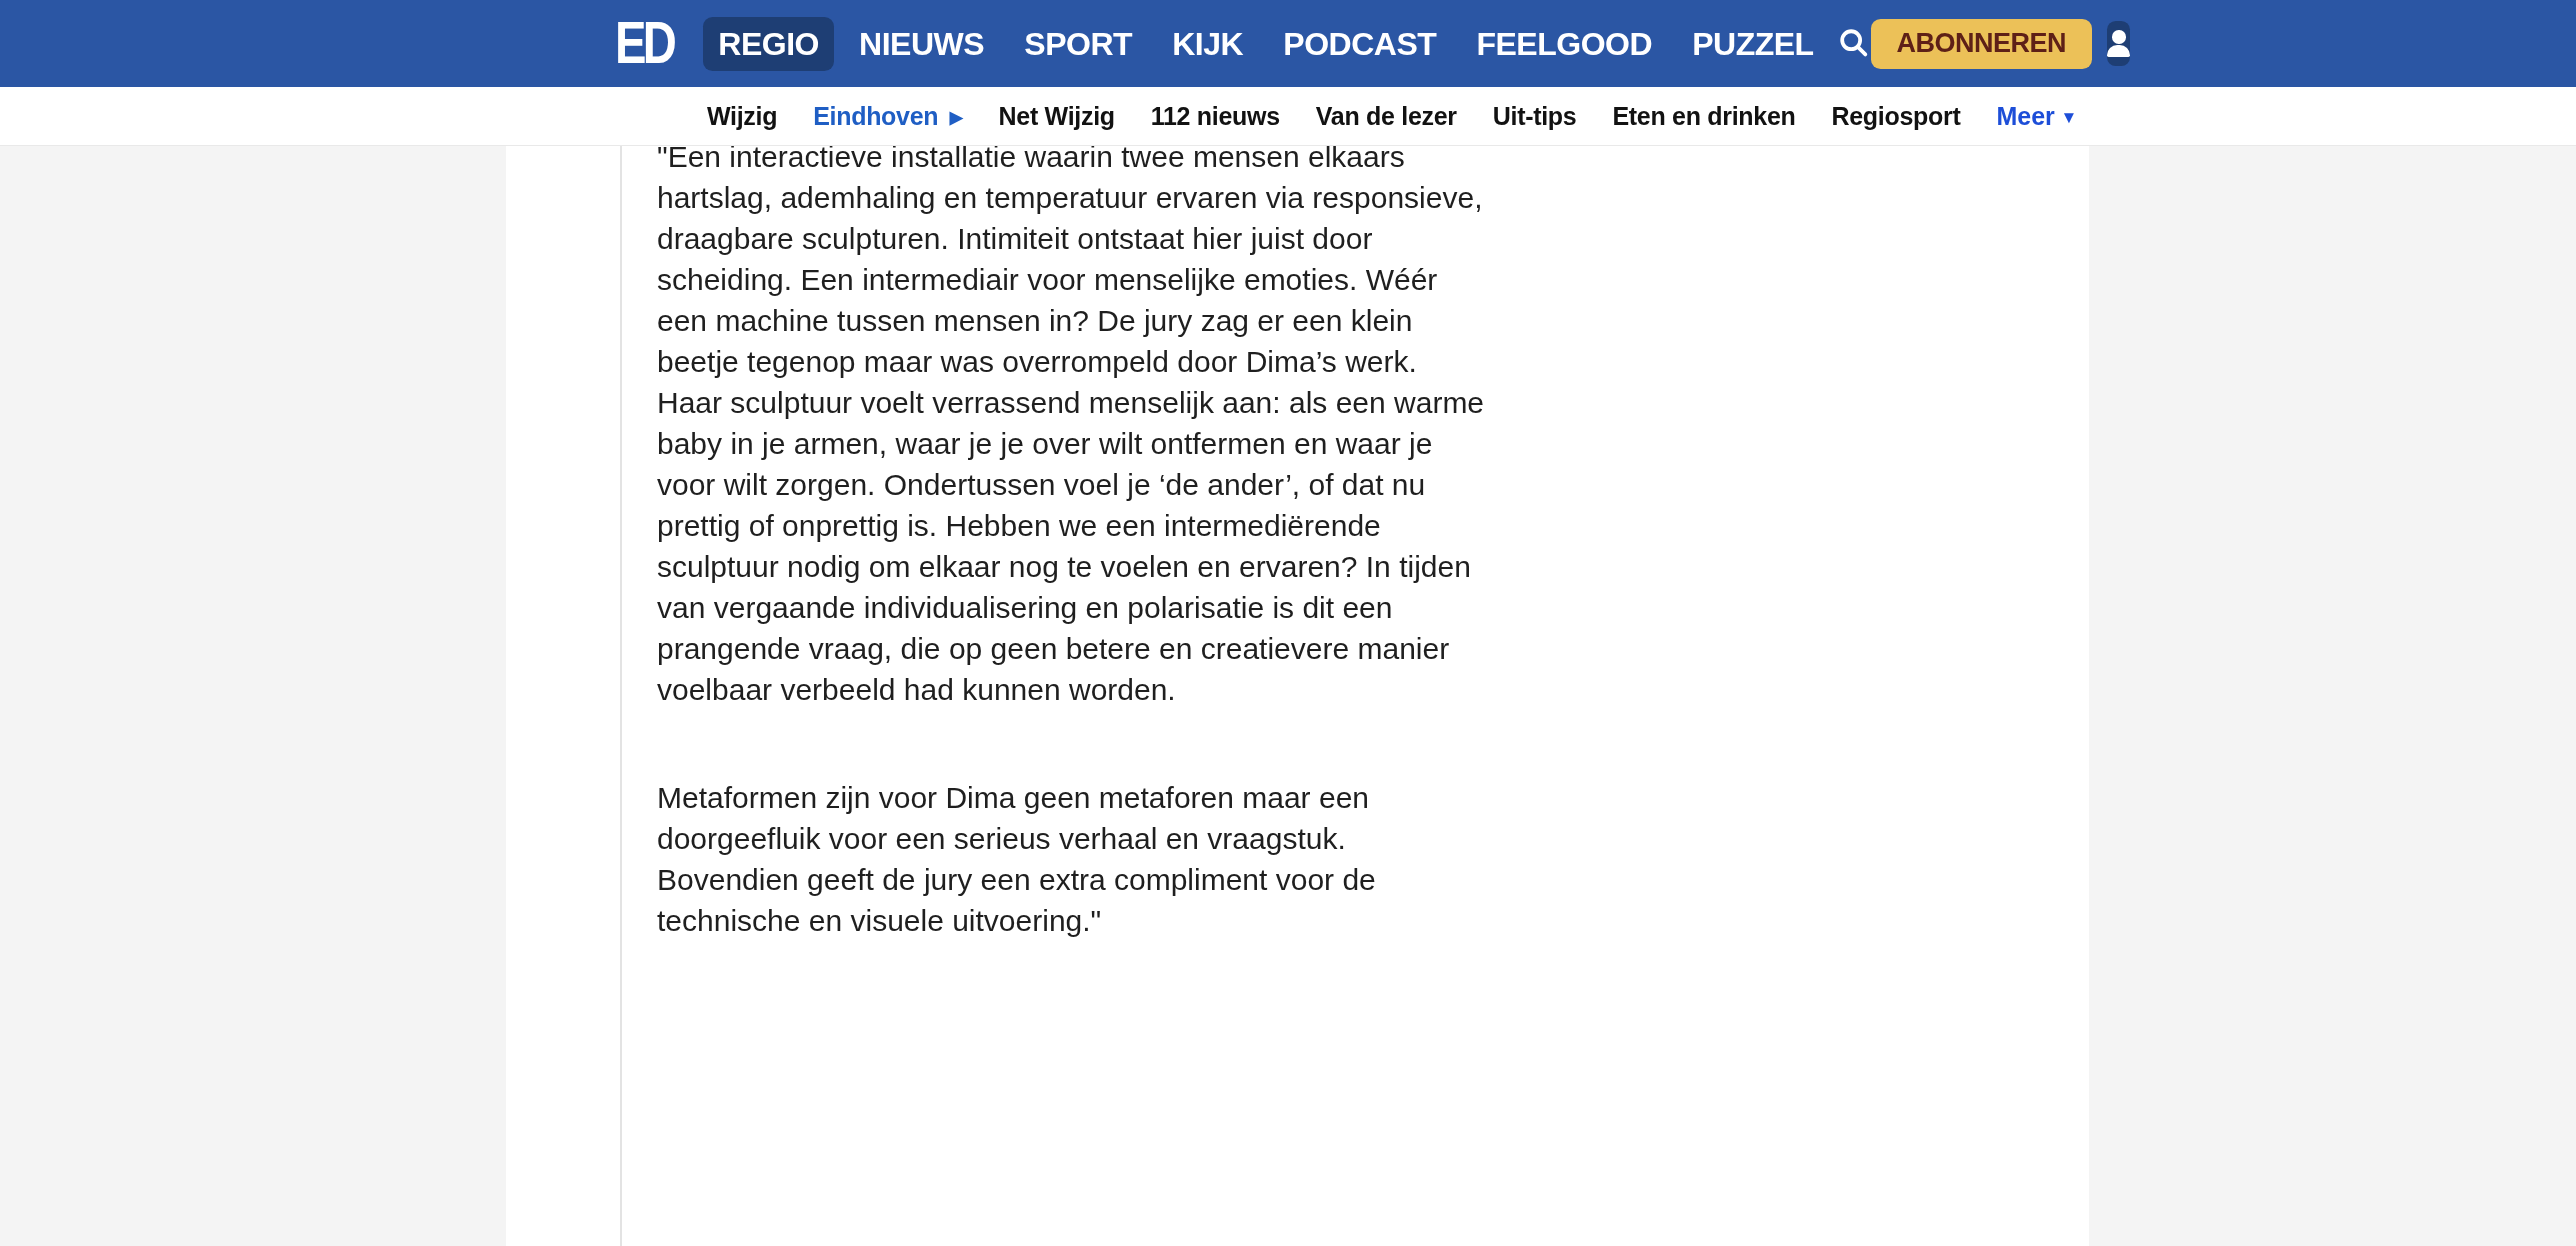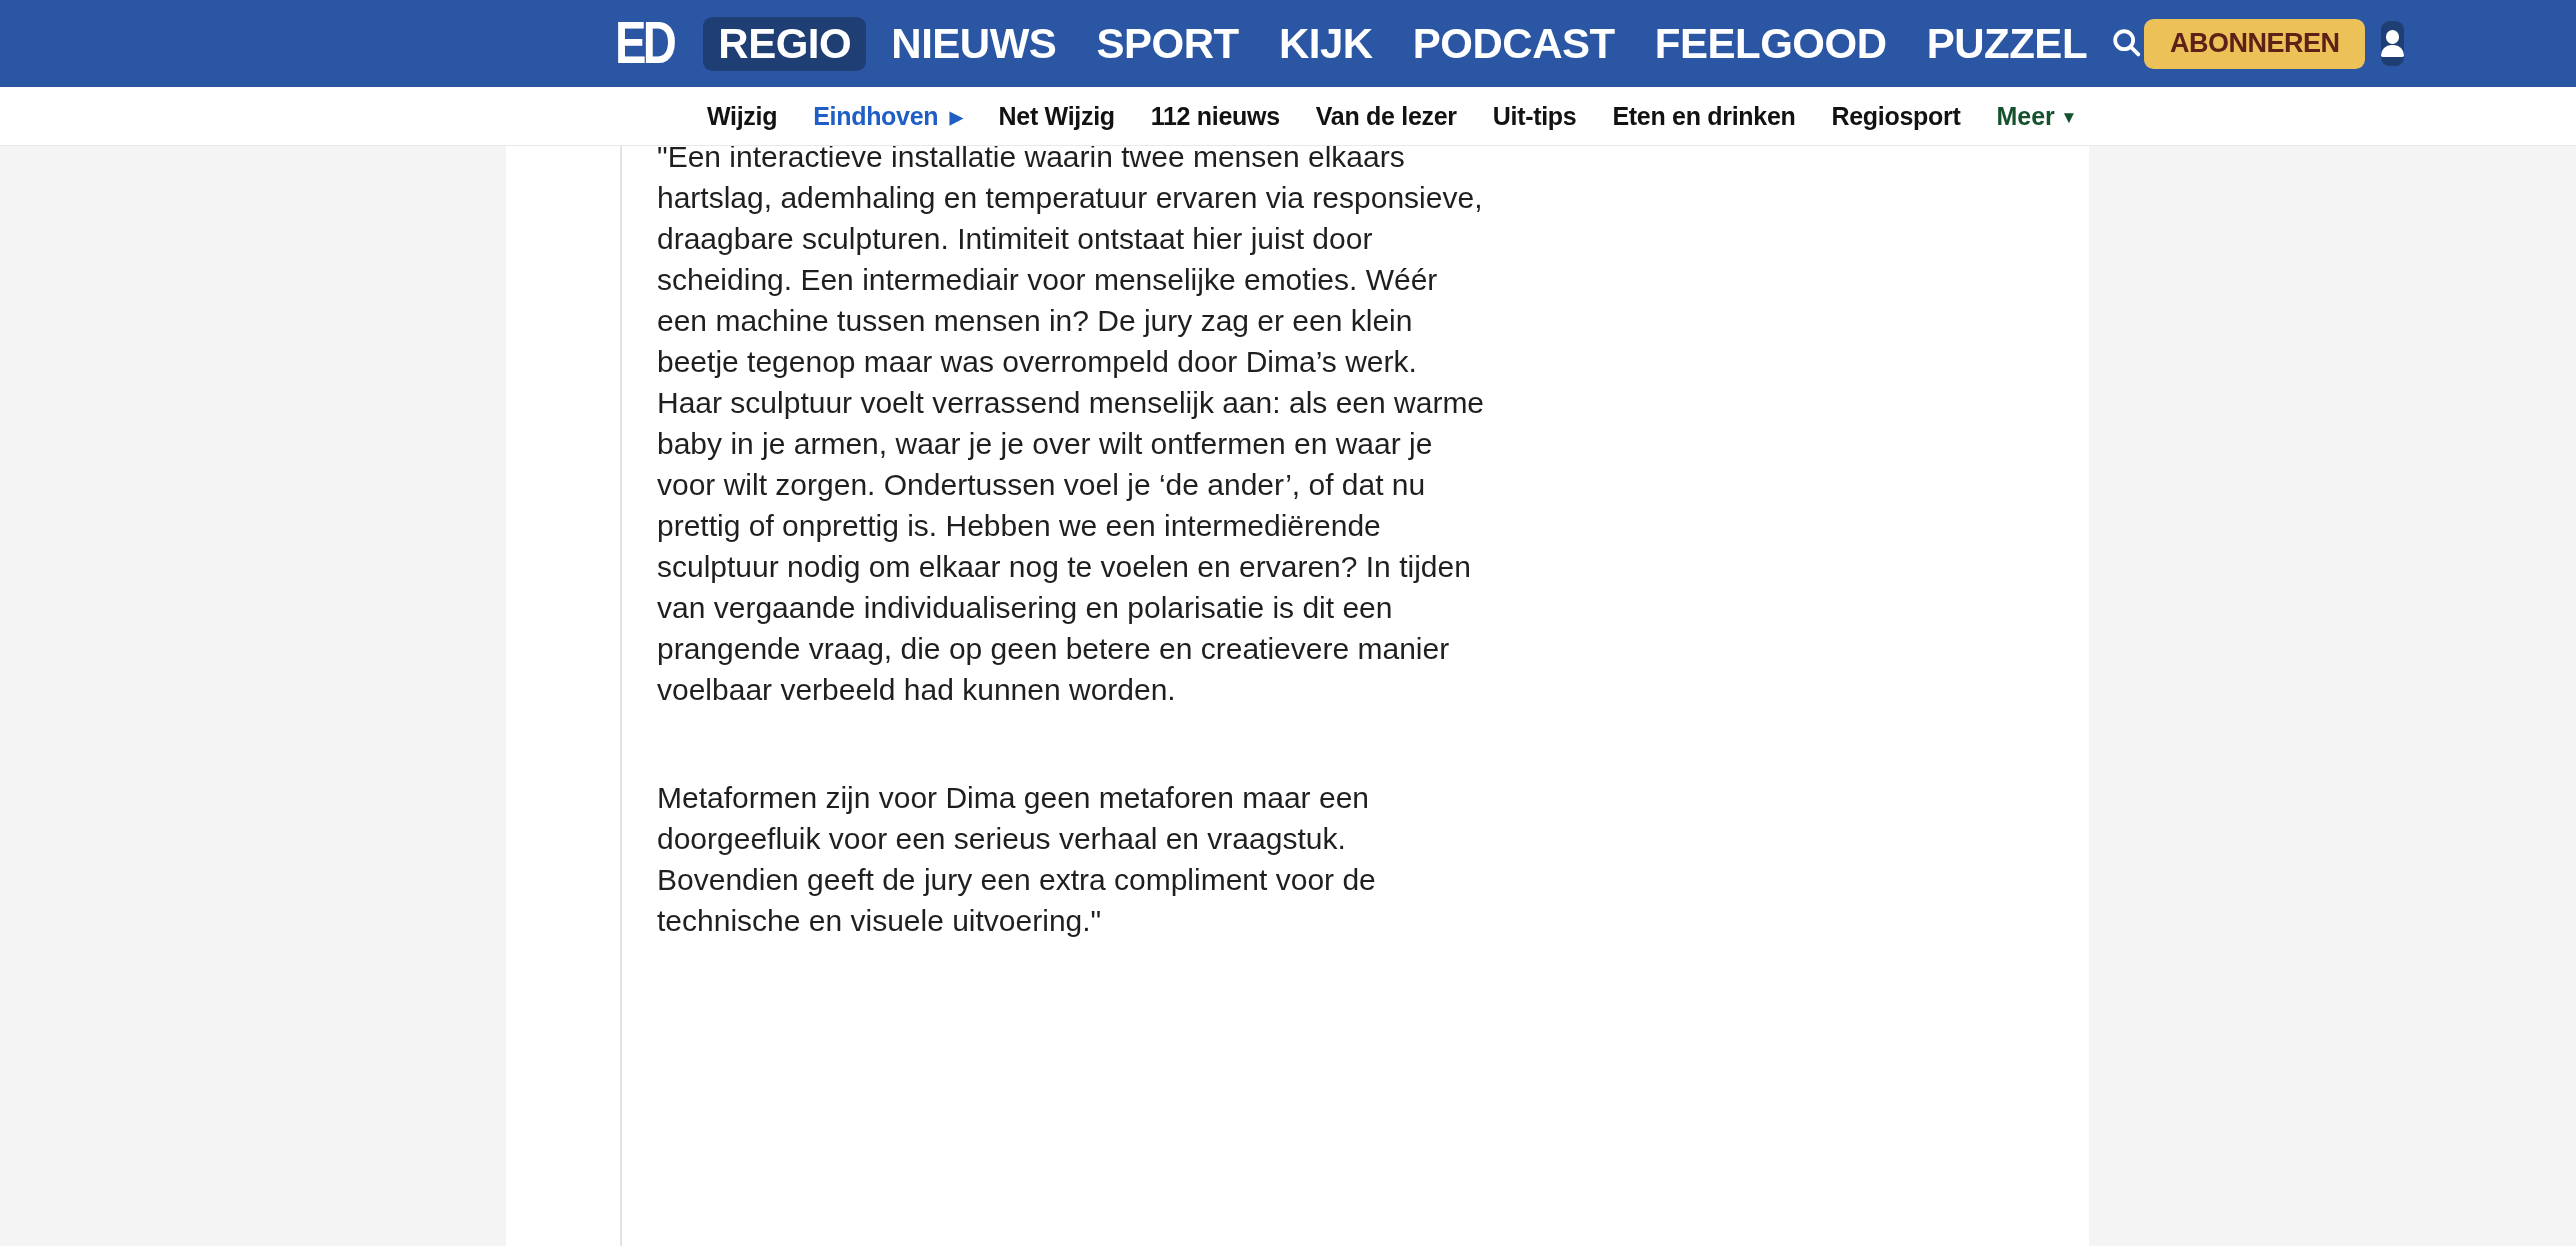--- a/index.html
+++ b/index.html
@@ -35,21 +35,21 @@
     margin-right: 19px;
     line-height: 1;
   }
   .nav-items {
     display: flex;
     align-items: center;
     gap: 9.6px;
   }
   .nav-item {
     color: #ffffff;
-    font-size: 42px;
+    font-size: 32px;
     font-weight: 700;
     letter-spacing: -0.5px;
     text-transform: uppercase;
     padding: 0 15.3px;
     height: 54px;
     line-height: 54px;
     border-radius: 9.6px;
     cursor: pointer;
     white-space: nowrap;
   }
@@ -114,21 +114,21 @@
   .subnav-item.blue { color: #1f5ec4; }
   .subnav-item .arrow-right {
     display: inline-block;
     font-size: 17px;
     color: #1f5ec4;
     margin-left: 11.5px;
     vertical-align: 1.9px;
   }
   .more-link {
     margin-left: auto;
-    color: #14532d;
+    color: #1d4ed8;
     font-size: 25px;
     font-weight: 700;
     cursor: pointer;
     white-space: nowrap;
   }
   .more-link .arrow-down { font-size: 17px; margin-left: 5.7px; vertical-align: 1.9px; }
 
   
   .main {
     position: relative;

